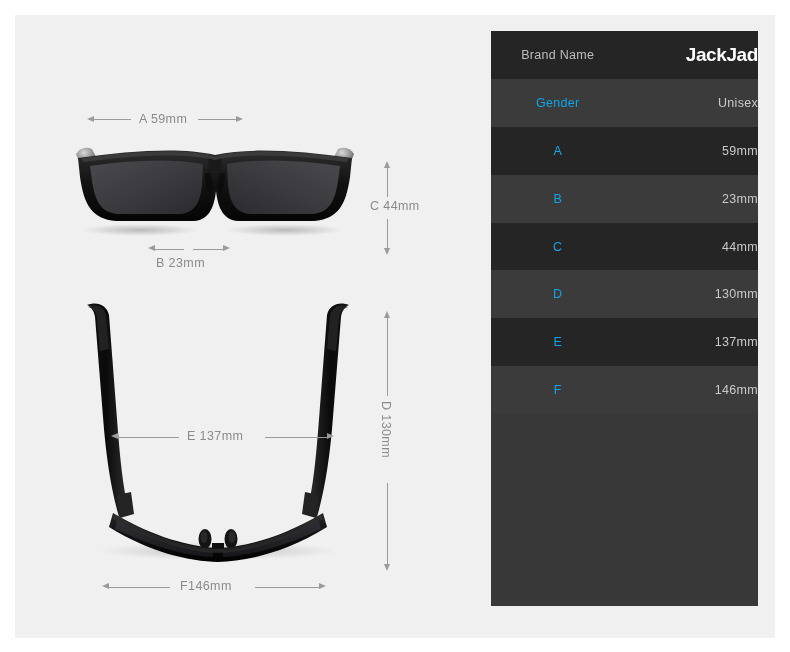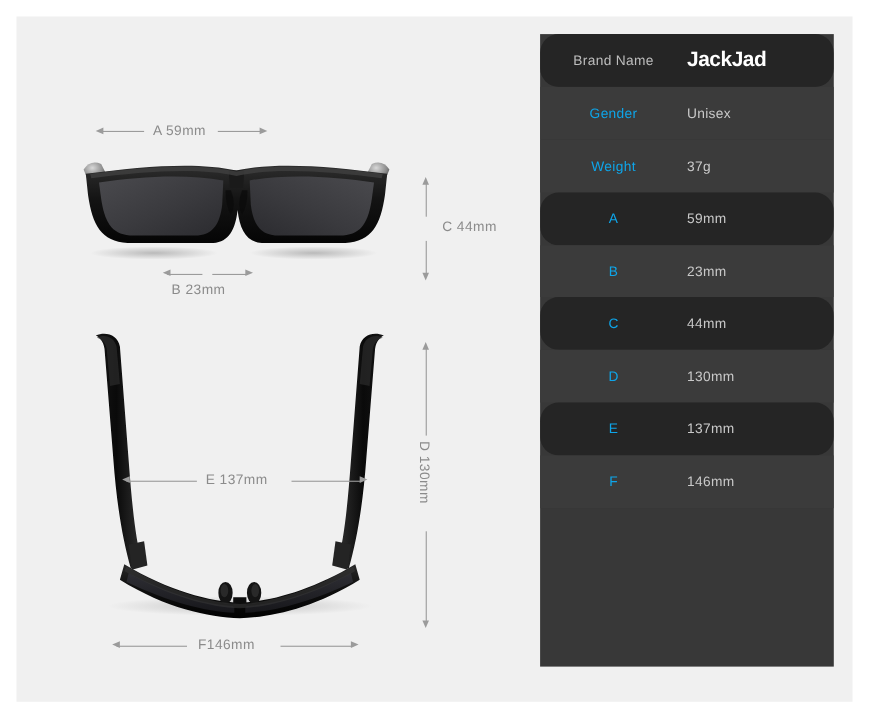--- a/index.html
+++ b/index.html
@@ -85,32 +85,32 @@
     background: #383838;
     overflow: hidden;
   }
   .spec-row {
     display: flex;
     align-items: center;
     width: 100%;
     height: 47.9px;
   }
   .spec-row.light { background: #3b3b3b; }
-  .spec-row.dark  { background: #252525; border-radius: 17px; }
+  .spec-row.dark  { background: #252525; }
 
   .spec-key {
     width: 50%;
     text-align: center;
     color: #0ea5e9;
     font-size: 12.5px;
     letter-spacing: 0.3px;
   }
   .spec-val {
     width: 50%;
-    text-align: left;
+    text-align: right;
     color: #c9c9c9;
     font-size: 12.5px;
     letter-spacing: 0.3px;
   }
   .spec-row.brand .spec-key { color: #bdbdbd; }
   .spec-row.brand .spec-val {
     color: #ffffff;
     font-size: 19px;
     font-weight: bold;
     letter-spacing: -0.4px;
@@ -201,21 +201,21 @@
 
           <path d="M12,27 C60,21 110,17 145,25 C180,17 230,21 278,27 L277,31 C230,25 180,21 145,29 C110,21 60,25 13,31 z" fill="#3e3e3e" opacity="0.85"></path>
 
           <path d="M140,42 q5,14 0,22 q-5,-8 -5,-22 z" fill="#0a0a0a" opacity="0.7"></path>
           <path d="M150,42 q-5,14 0,22 q5,-8 5,-22 z" fill="#0a0a0a" opacity="0.7"></path>
         </svg>
       </div>
 
       <div class="arrow arrow-up" style="left:368.5px; top:130px;"></div>
       <div class="dim-line-v" style="left:372px; top:134px; height:32px;"></div>
-      <div class="dim-label" style="left:355px; top:168px;margin-left:32px;">C 44mm</div>
+      <div class="dim-label" style="left:355px; top:168px;">C 44mm</div>
       <div class="dim-line-v" style="left:372px; top:188px; height:30px;"></div>
       <div class="arrow arrow-down" style="left:368.5px; top:217px;"></div>
 
       <div class="arrow arrow-left" style="left:133px; top:214px;"></div>
       <div class="dim-line-h" style="left:137px; top:217.5px; width:32px;"></div>
       <div class="dim-line-h" style="left:178px; top:217.5px; width:32px;"></div>
       <div class="arrow arrow-right" style="left:208px; top:214px;"></div>
       <div class="dim-label" style="left:141px; top:225px;">B 23mm</div>
 
       <div style="position:absolute; left:58px; top:268px; width:290px; height:265px;">
@@ -327,24 +327,20 @@
       </div>
 
       <div class="spec-row light">
         <div class="spec-key">Gender</div>
         <div class="spec-val">Unisex</div>
       </div>
 
 
 
 
-      <div class="spec-row light">
-        <div class="spec-key">Weight</div>
-        <div class="spec-val">37g</div>
-      </div>
 
       <div class="spec-row dark">
         <div class="spec-key">A</div>
         <div class="spec-val">59mm</div>
       </div>
 
       <div class="spec-row light">
         <div class="spec-key">B</div>
         <div class="spec-val">23mm</div>
       </div>

